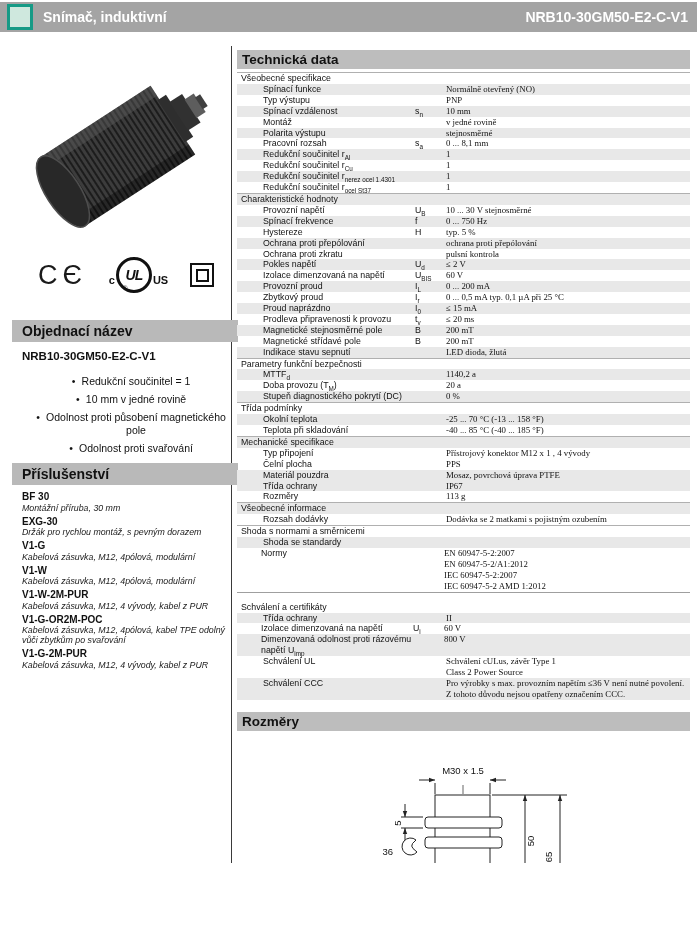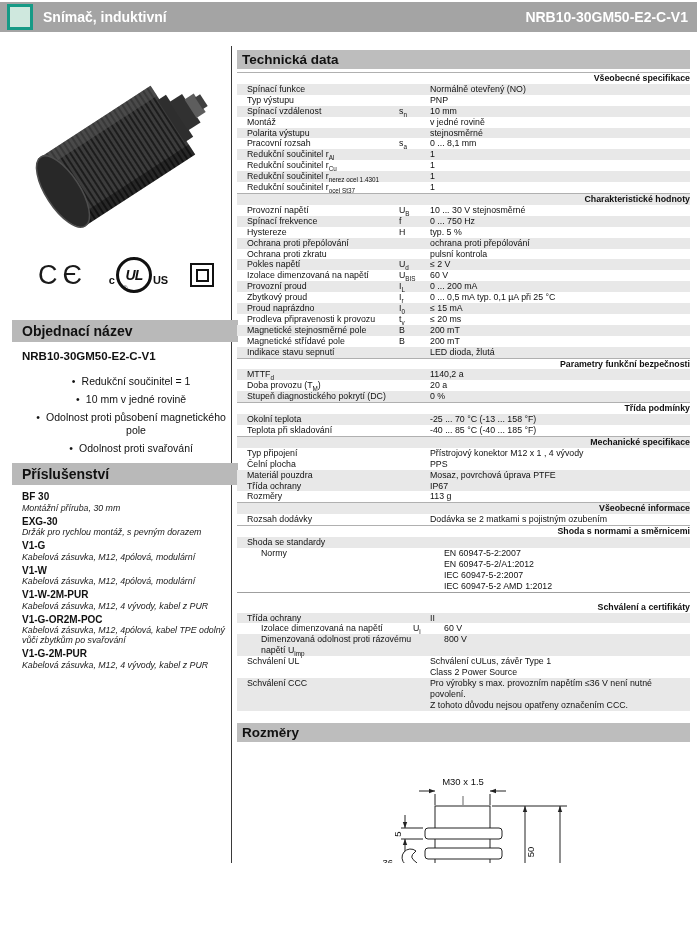--- a/index.html
+++ b/index.html
@@ -41,26 +41,26 @@
   .acc-name{font-weight:bold;font-size:10px;line-height:11.5px;}
   .acc-desc{font-size:8.8px;line-height:10px;color:#1a1a1a;font-style:italic;}
 
   
   .right{position:absolute;left:237px;top:50px;width:453px;}
   .rbar{background:#bdbdbd;font-weight:bold;font-size:13.5px;padding:2px 0 2px 5px;}
   .rbar.dims{margin-top:12px;}
   #tech-table{margin-top:3px;}
   .trow{display:flex;font-size:8.8px;line-height:10.9px;}
   .trow.sh{background:#e8e8e8;}
-  .trow.thead{font-weight:bold;display:block;padding-left:4px;border-top:1px solid #b0b0b0;text-align:right;}
+  .trow.thead{font-weight:normal;display:block;padding-left:4px;border-top:1px solid #b0b0b0;}
   .trow.thead.noline{border-top:none;}
-  .tlabel{width:152px;padding-left:10px;flex:none;}
+  .tlabel{width:152px;padding-left:26px;flex:none;}
   .ind2 .tlabel{padding-left:24px;}
   .tsym{width:31px;flex:none;}
-  .tval{flex:1;}
+  .tval{flex:1;font-family:Liberation Serif, serif;}
   sub{font-size:0.72em;vertical-align:sub;line-height:0;}
   .sgap{height:9px;border-top:1px solid #9f9f9f;}
   .drawing{display:block;margin-top:2px;}
   .drawing text{font-family:"Liberation Sans",sans-serif;font-size:9.5px;fill:#111;}
 </style>
 </head>
 <body>
 
 <div class="page">
 

